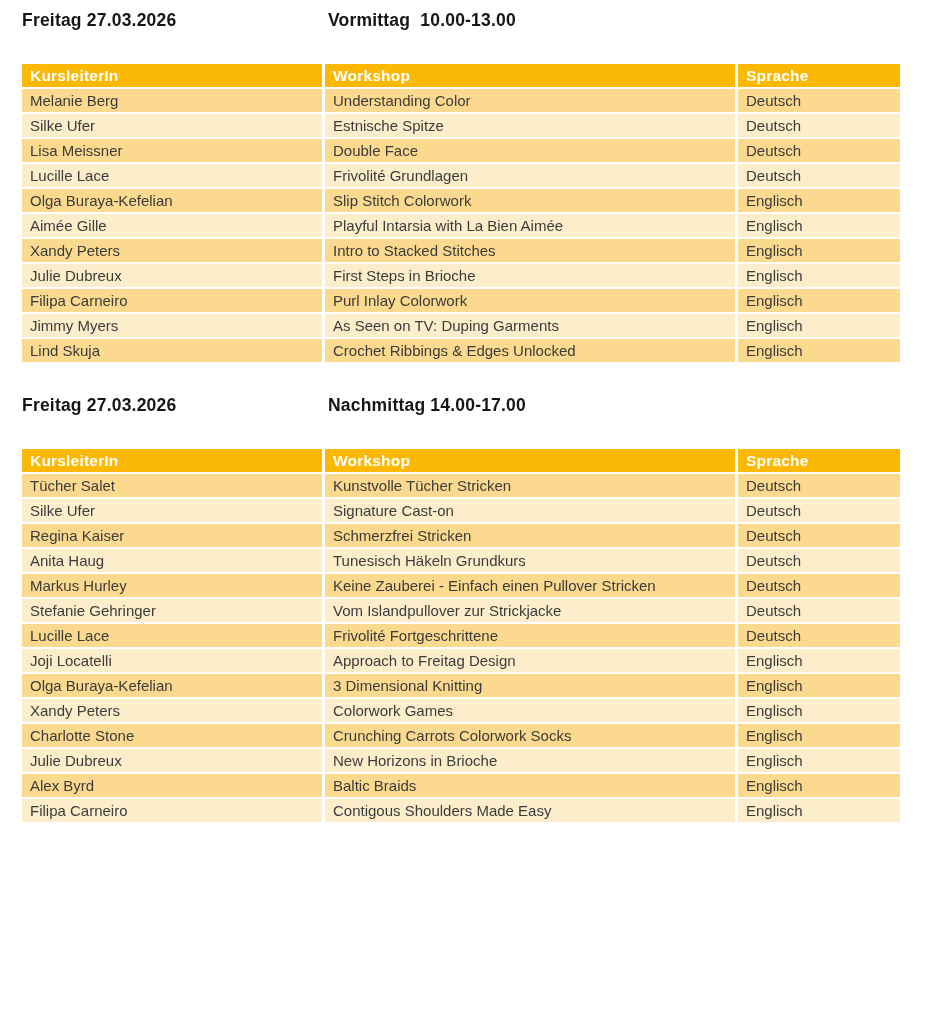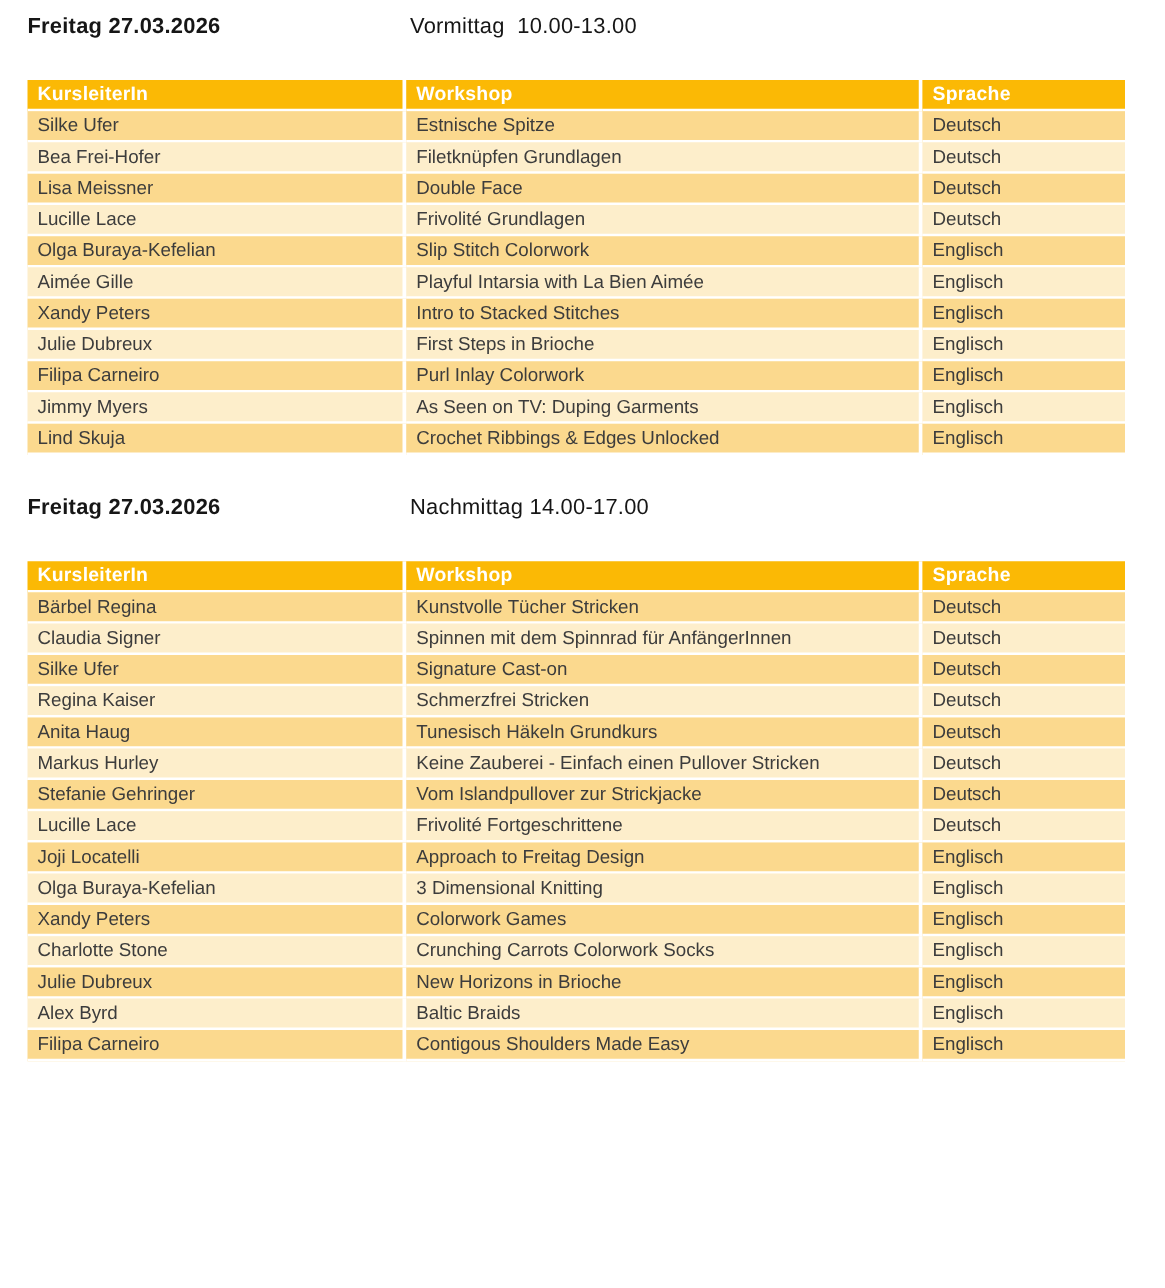--- a/index.html
+++ b/index.html
@@ -26,21 +26,21 @@
   }
   .section-titles .date {
     width: 306px;
     font-size: 17.5px;
     font-weight: 700;
     color: #161616;
     letter-spacing: 0.2px;
   }
   .section-titles .time {
     font-size: 17.5px;
-    font-weight: 400;
+    font-weight: 700;
     color: #161616;
     letter-spacing: 0.2px;
     white-space: pre;
   }
   table.schedule {
     width: 878px;
     border-collapse: separate;
     border-spacing: 0;
     table-layout: fixed;
   }
@@ -94,27 +94,27 @@
           </colgroup>
         <thead>
           <tr>
             <th>KursleiterIn</th>
             <th>Workshop</th>
             <th>Sprache</th>
           </tr>
         </thead>
         <tbody>
             <tr>
+              <td>Melanie Berg</td>
+              <td>Understanding Color</td>
+              <td>Deutsch</td>
+            </tr>
+            <tr>
               <td>Silke Ufer</td>
               <td>Estnische Spitze</td>
-              <td>Deutsch</td>
-            </tr>
-            <tr>
-              <td>Bea Frei-Hofer</td>
-              <td>Filetknüpfen Grundlagen</td>
               <td>Deutsch</td>
             </tr>
             <tr>
               <td>Lisa Meissner</td>
               <td>Double Face</td>
               <td>Deutsch</td>
             </tr>
             <tr>
               <td>Lucille Lace</td>
               <td>Frivolité Grundlagen</td>
@@ -172,27 +172,22 @@
           </colgroup>
         <thead>
           <tr>
             <th>KursleiterIn</th>
             <th>Workshop</th>
             <th>Sprache</th>
           </tr>
         </thead>
         <tbody>
             <tr>
-              <td>Bärbel Regina</td>
+              <td>Tücher Salet</td>
               <td>Kunstvolle Tücher Stricken</td>
-              <td>Deutsch</td>
-            </tr>
-            <tr>
-              <td>Claudia Signer</td>
-              <td>Spinnen mit dem Spinnrad für AnfängerInnen</td>
               <td>Deutsch</td>
             </tr>
             <tr>
               <td>Silke Ufer</td>
               <td>Signature Cast-on</td>
               <td>Deutsch</td>
             </tr>
             <tr>
               <td>Regina Kaiser</td>
               <td>Schmerzfrei Stricken</td>

